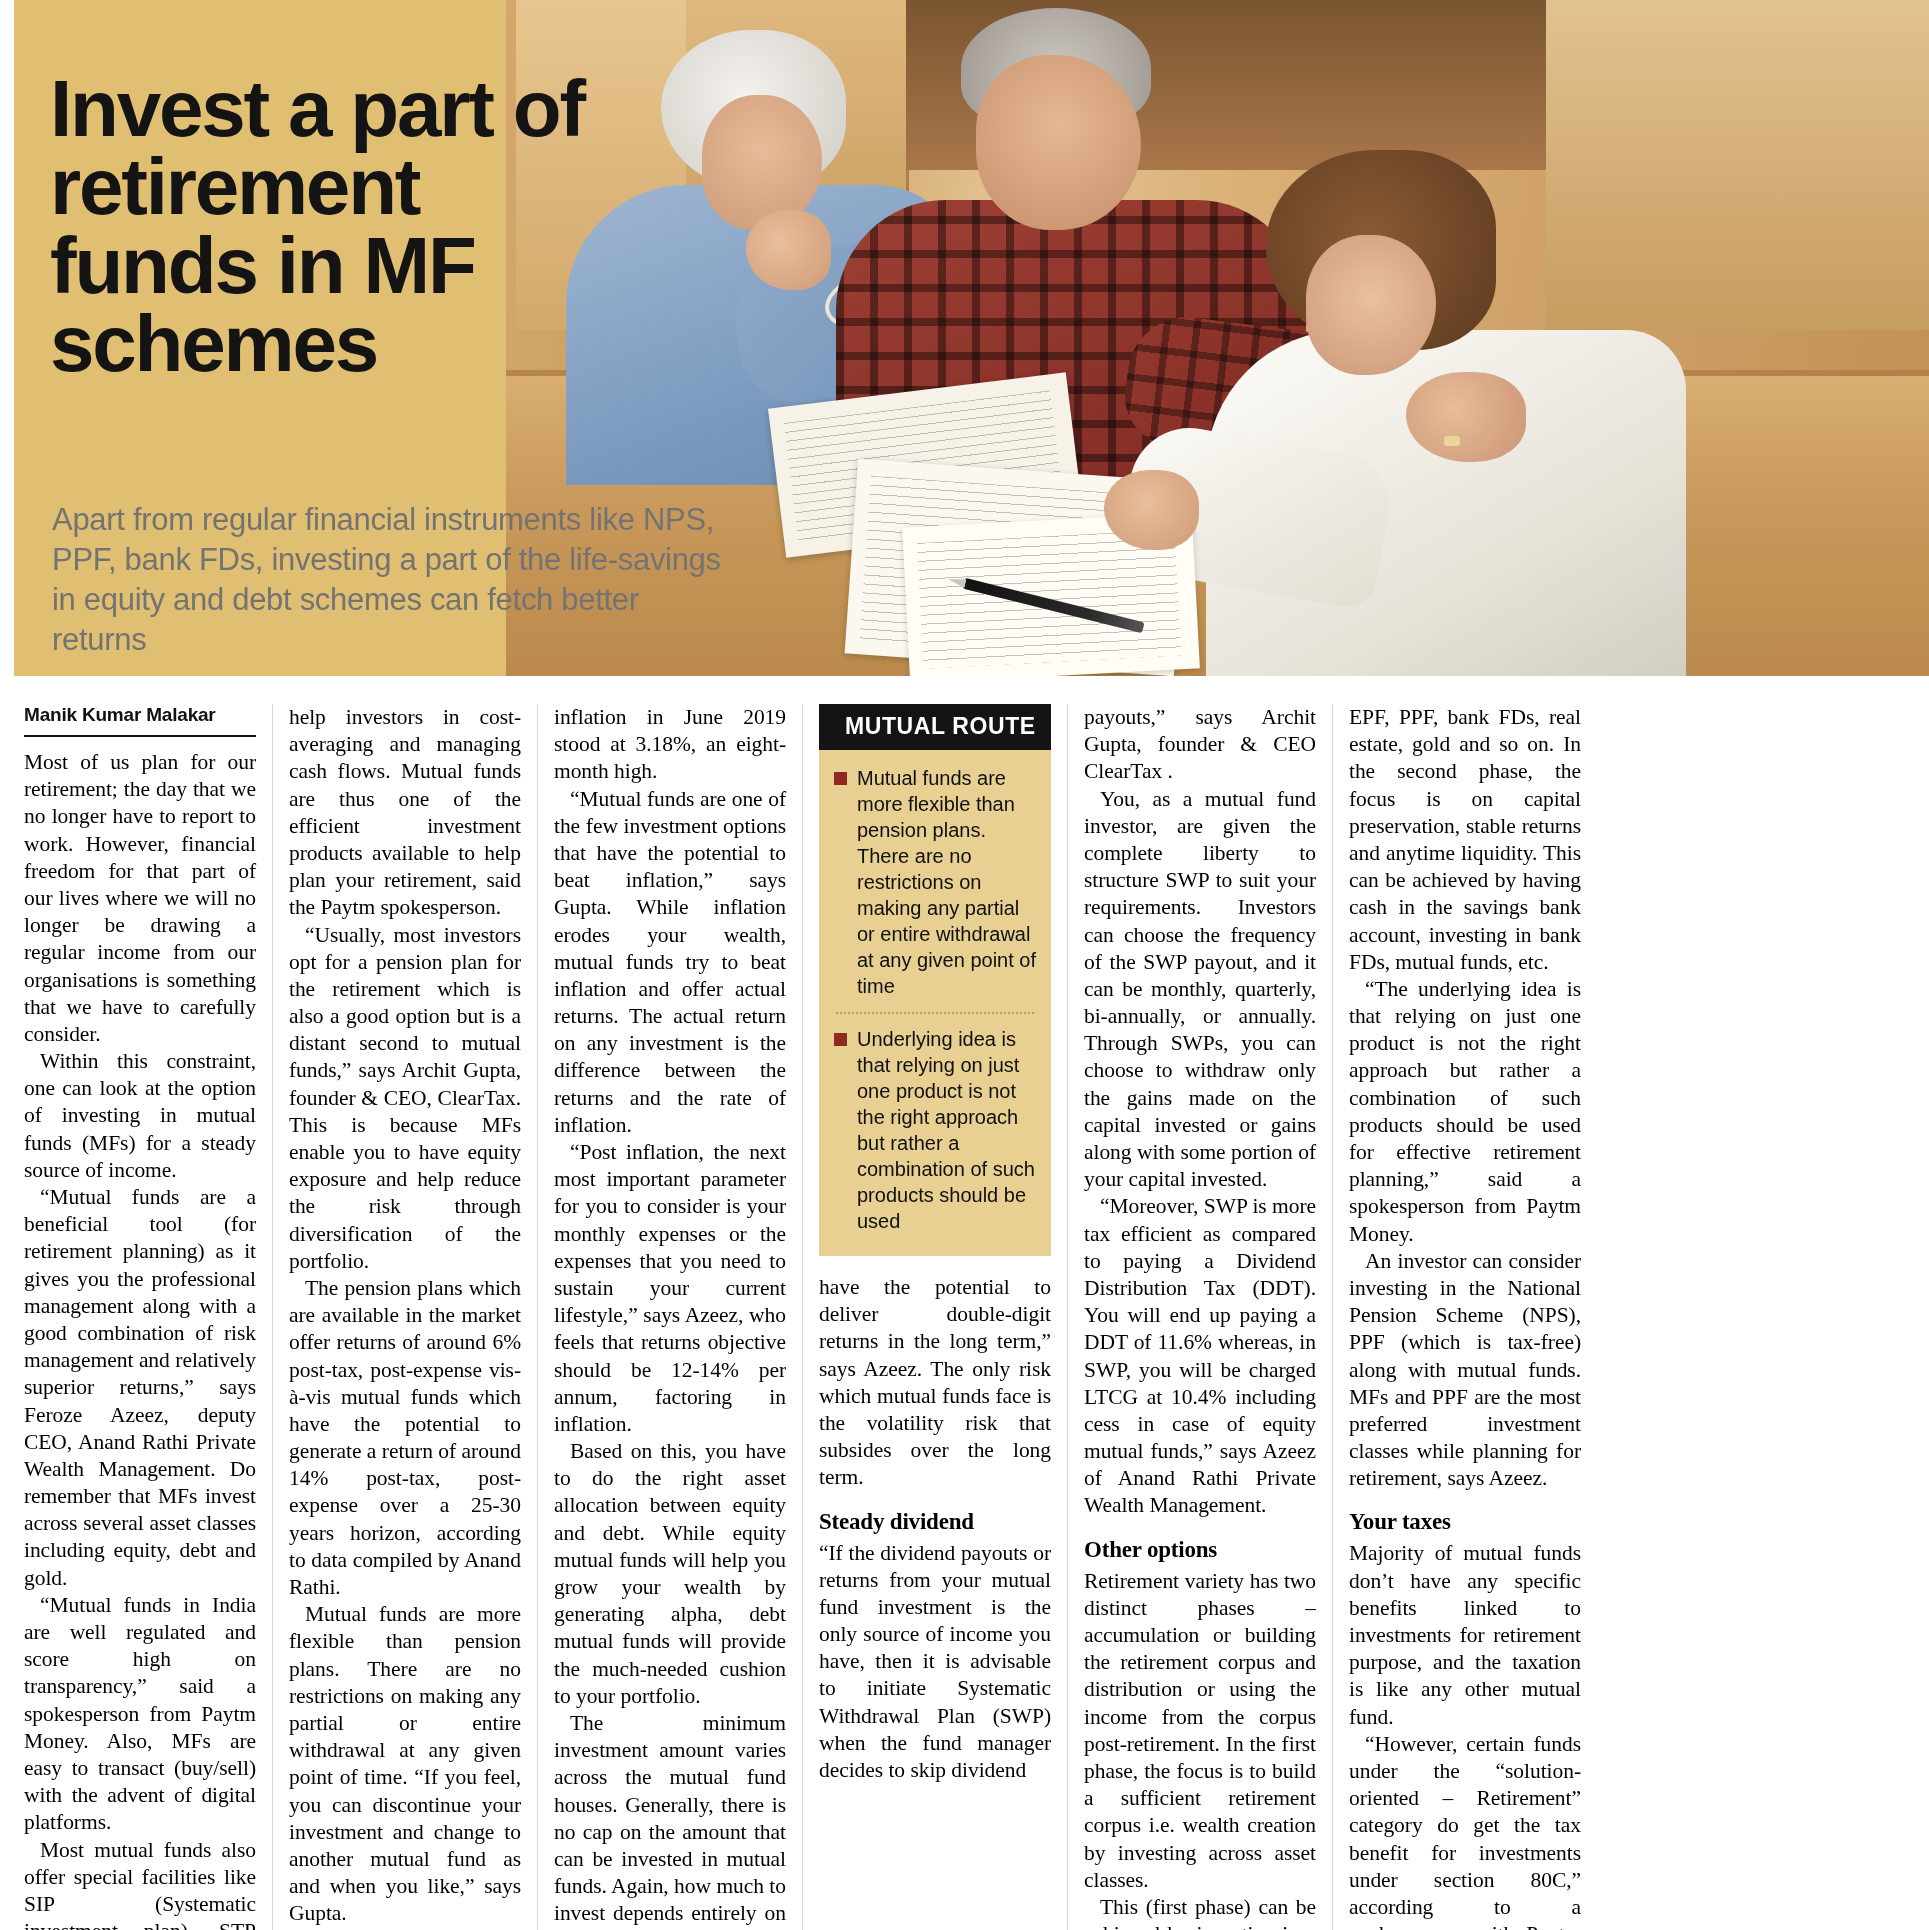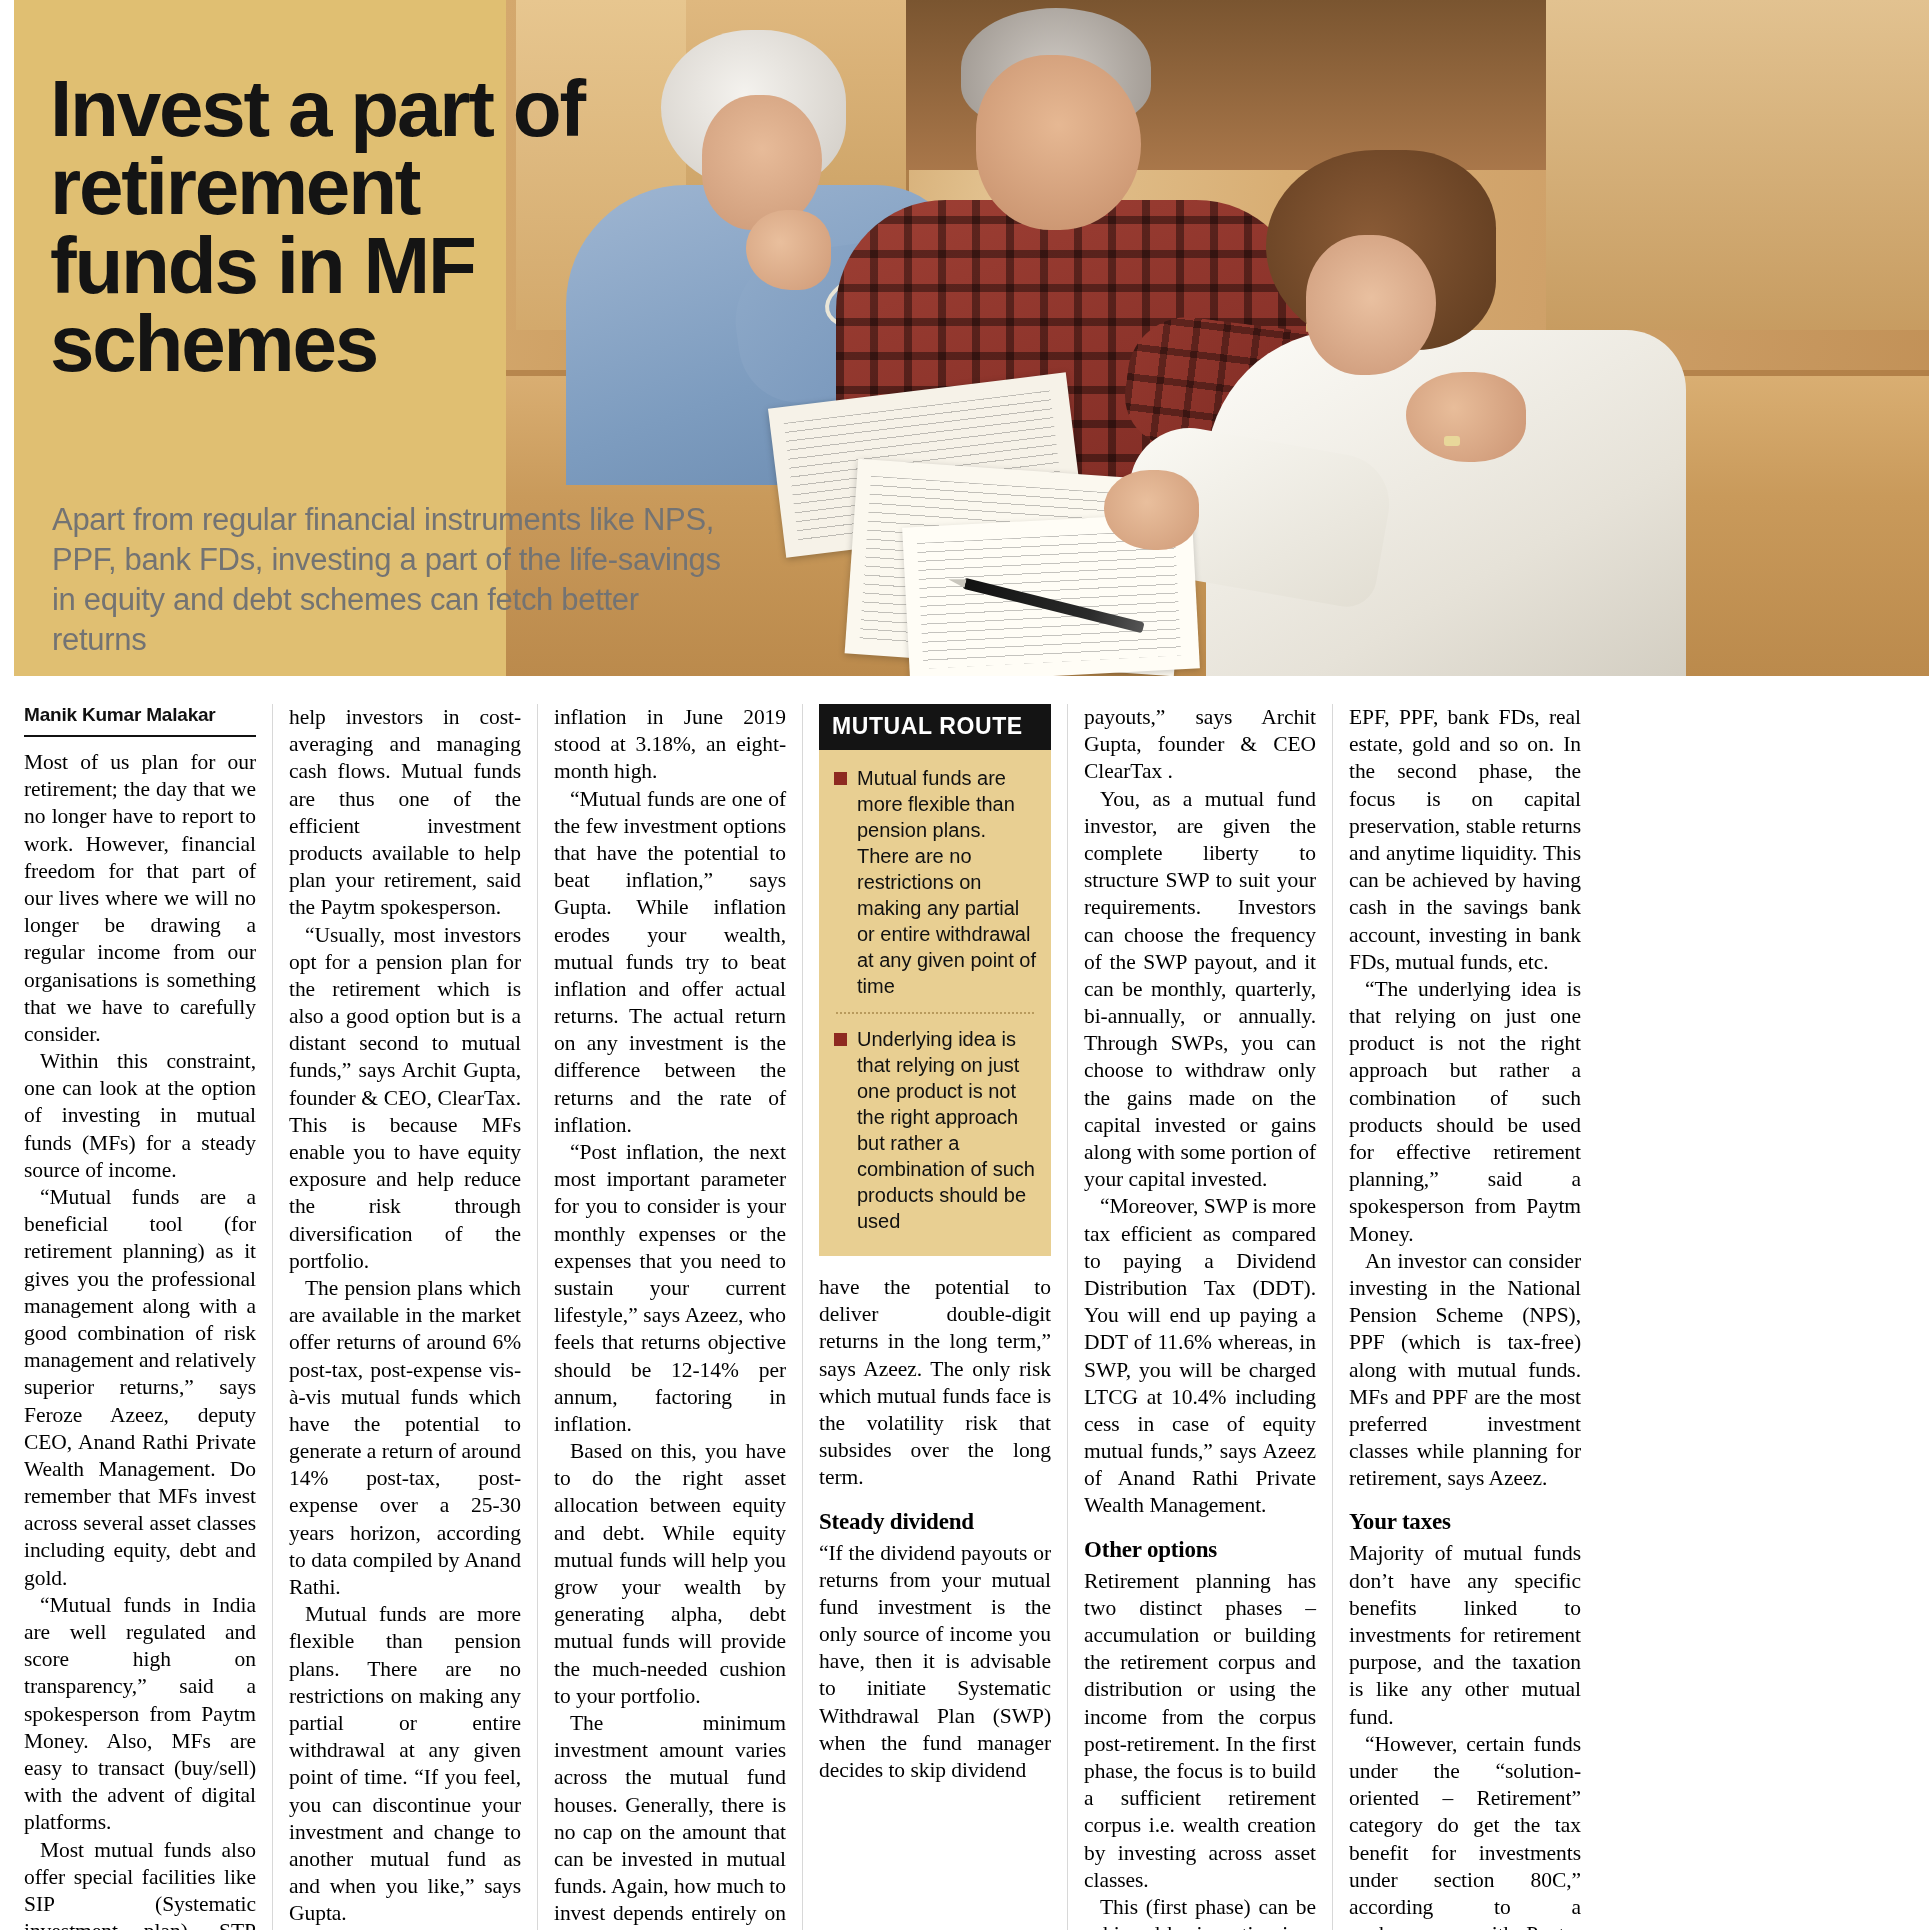--- a/index.html
+++ b/index.html
@@ -296,21 +296,21 @@
     background: #e8cf92;
     margin-bottom: 18px;
   }
   .factbox-head {
     background: #141414;
     color: #ffffff;
     font-family: "Liberation Sans", sans-serif;
     font-weight: bold;
     font-size: 23px;
     letter-spacing: 0.6px;
-    padding: 9px 13px 10px 13px;
+    padding: 9px 13px 10px 26px;
   }
   .factbox-body { padding: 15px 15px 22px 15px; }
   .fb-item {
     display: flex;
     gap: 10px;
     font-family: "Liberation Sans", sans-serif;
     font-size: 20px;
     line-height: 1.3;
     color: #101010;
   }
@@ -425,21 +425,21 @@
         <p class="t">have the potential to deliver double-digit returns in the long term,” says Azeez. The only risk which mutual funds face is the volatility risk that subsides over the long term.</p>
         <div class="subhead">Steady dividend</div>
         <p class="t">“If the dividend payouts or returns from your mutual fund investment is the only source of income you have, then it is advisable to initiate Systematic Withdrawal Plan (SWP) when the fund manager decides to skip dividend</p>
       </div>
 
       <div class="col">
         <p class="t">payouts,” says Archit Gupta, founder &amp; CEO ClearTax .</p>
         <p class="t">You, as a mutual fund investor, are given the complete liberty to structure SWP to suit your requirements. Investors can choose the frequency of the SWP payout, and it can be monthly, quarterly, bi-annually, or annually. Through SWPs, you can choose to withdraw only the gains made on the capital invested or gains along with some portion of your capital invested.</p>
         <p class="t">“Moreover, SWP is more tax efficient as compared to paying a Dividend Distribution Tax (DDT). You will end up paying a DDT of 11.6% whereas, in SWP, you will be charged LTCG at 10.4% including cess in case of equity mutual funds,” says Azeez of Anand Rathi Private Wealth Management.</p>
         <div class="subhead">Other options</div>
-        <p class="t">Retirement planning has two distinct phases – accumulation or building the retirement corpus and distribution or using the income from the corpus post-retirement. In the first phase, the focus is to build a sufficient retirement corpus i.e. wealth creation by investing across asset classes.</p>
+        <p class="t">Retirement variety has two distinct phases – accumulation or building the retirement corpus and distribution or using the income from the corpus post-retirement. In the first phase, the focus is to build a sufficient retirement corpus i.e. wealth creation by investing across asset classes.</p>
         <p class="t">This (first phase) can be achieved by investing in a combination of mutual funds, direct equity, NPS,</p>
       </div>
 
       <div class="col">
         <p class="t">EPF, PPF, bank FDs, real estate, gold and so on. In the second phase, the focus is on capital preservation, stable returns and anytime liquidity. This can be achieved by having cash in the savings bank account, investing in bank FDs, mutual funds, etc.</p>
         <p class="t">“The underlying idea is that relying on just one product is not the right approach but rather a combination of such products should be used for effective retirement planning,” said a spokesperson from Paytm Money.</p>
         <p class="t">An investor can consider investing in the National Pension Scheme (NPS), PPF (which is tax-free) along with mutual funds. MFs and PPF are the most preferred investment classes while planning for retirement, says Azeez.</p>
         <div class="subhead">Your taxes</div>
         <p class="t">Majority of mutual funds don’t have any specific benefits linked to investments for retirement purpose, and the taxation is like any other mutual fund.</p>
         <p class="t">“However, certain funds under the “solution-oriented – Retirement” category do get the tax benefit for investments under section 80C,” according to a spokesperson with Paytm Money, who advises a financial advisor for making an informed choice.</p>

